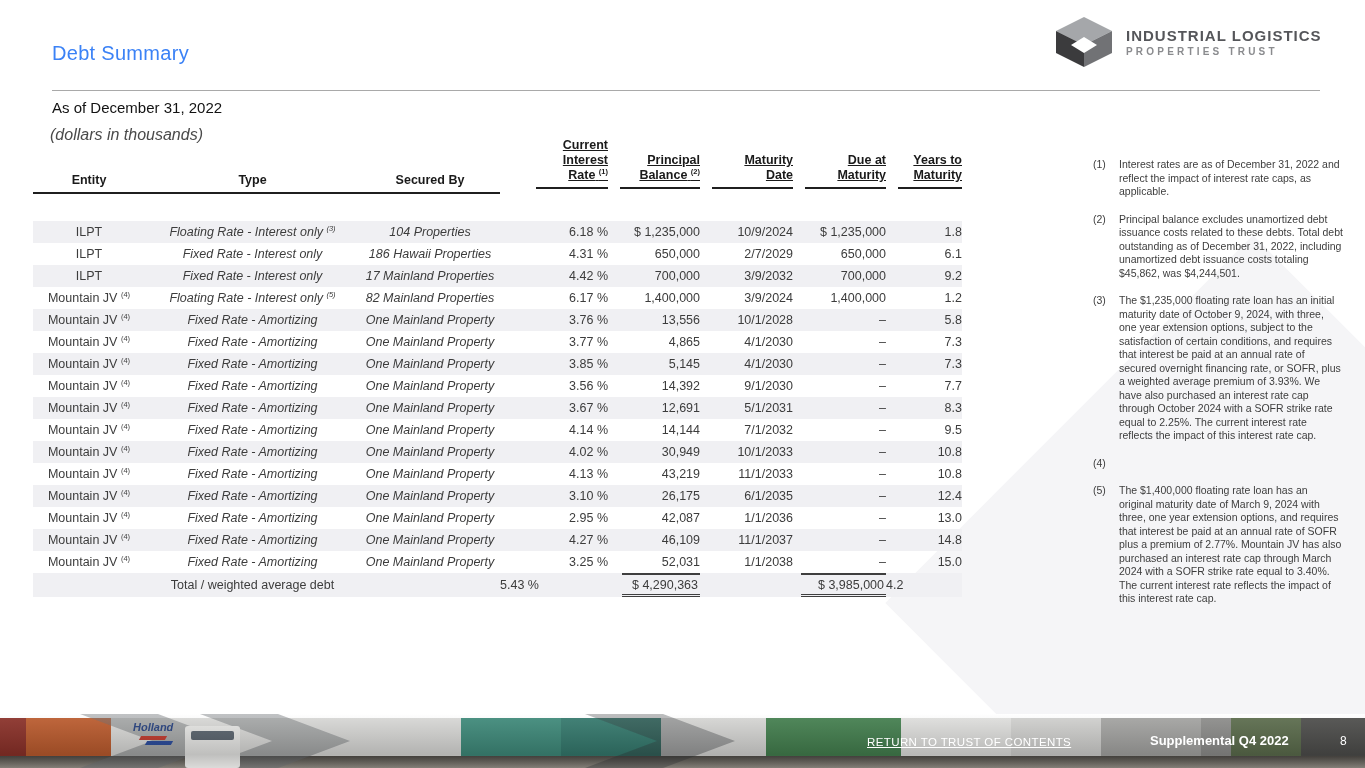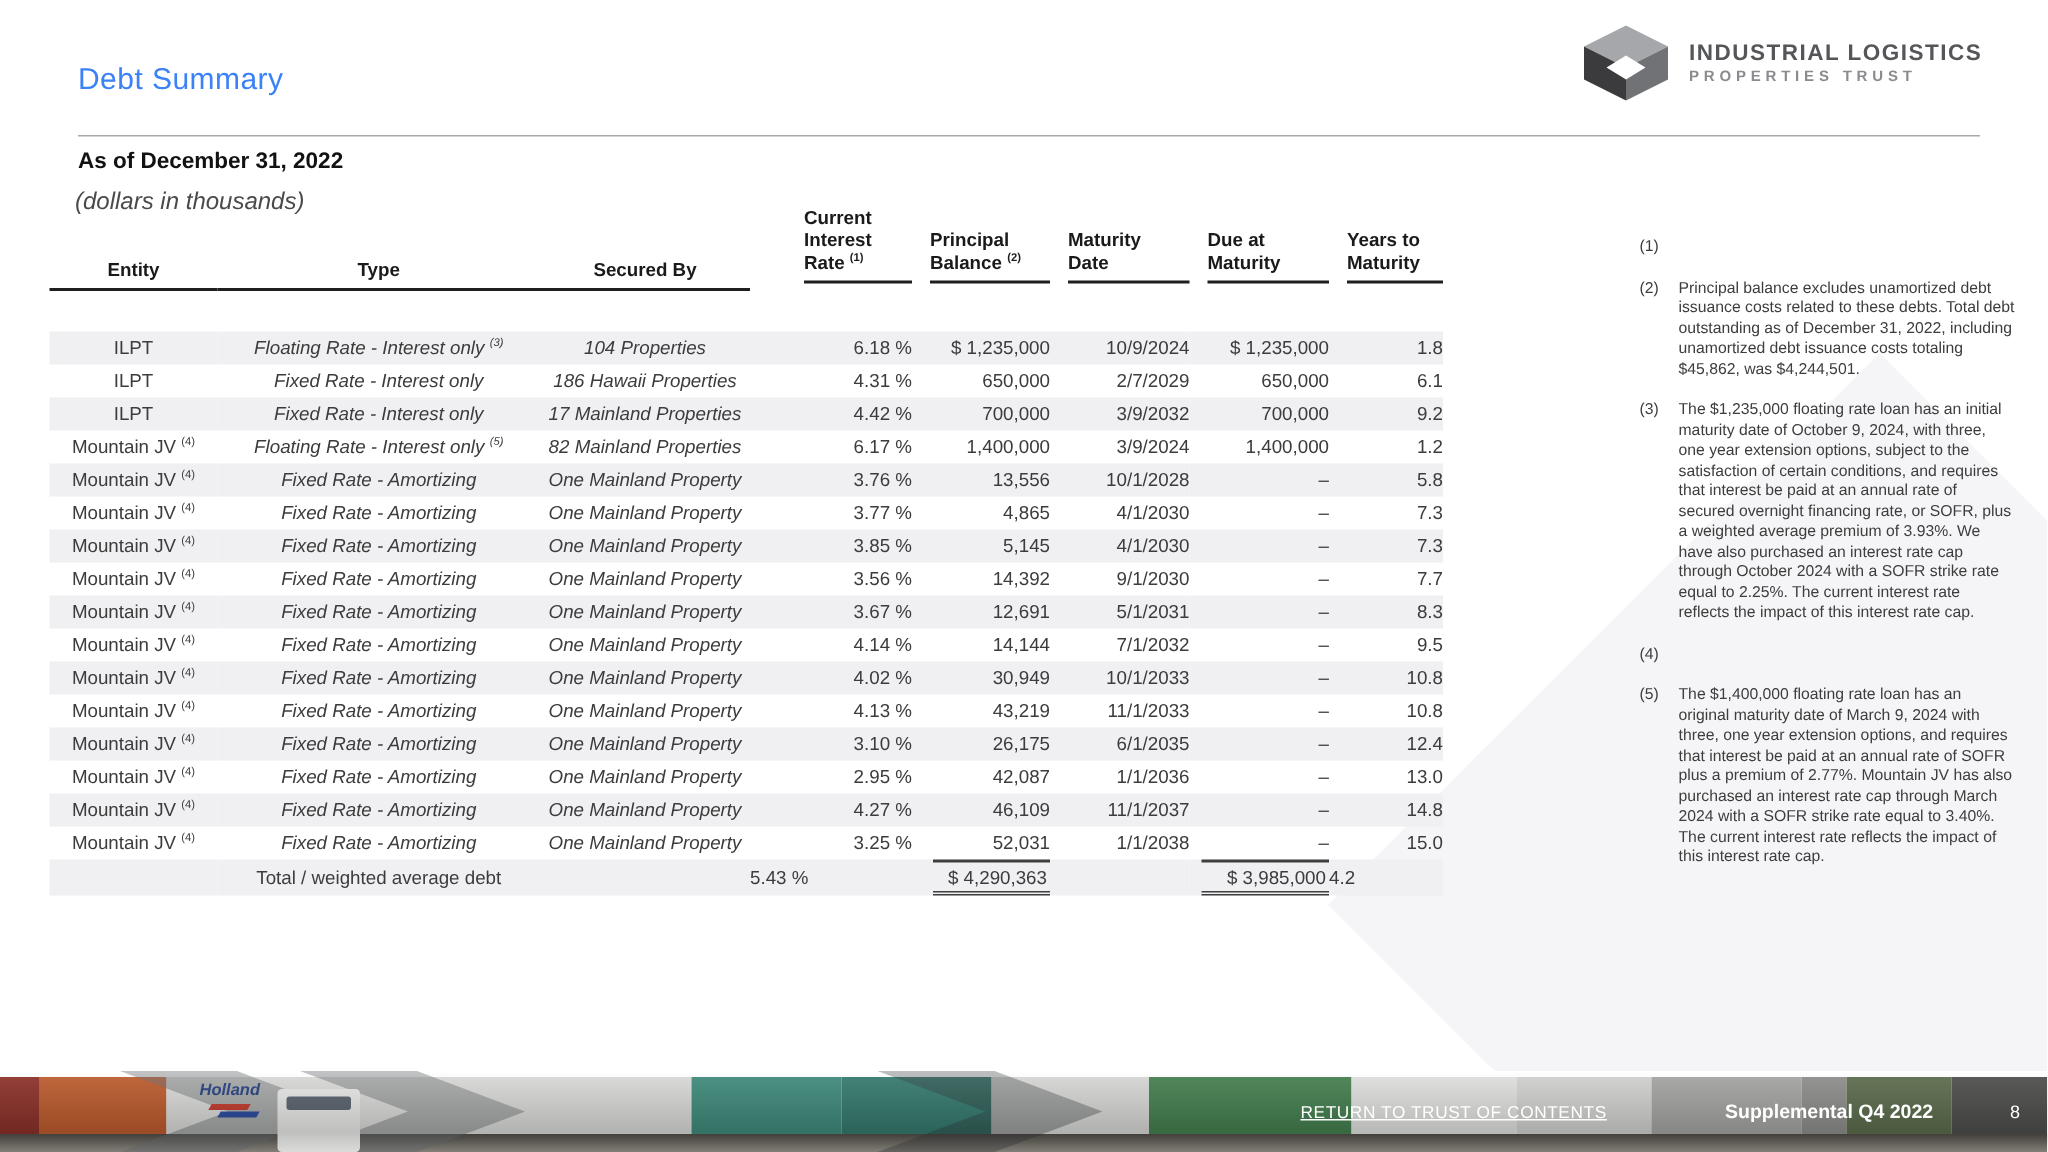--- a/index.html
+++ b/index.html
@@ -4,36 +4,36 @@
 <style>
   html,body{margin:0;padding:0;background:#fff;}
   .slide{position:relative;width:1365px;height:768px;background:#fff;overflow:hidden;
          font-family:"Liberation Sans",sans-serif;color:#3c3c3c;}
   
   .watermark{position:absolute;left:993px;top:343px;width:520px;height:520px;
              transform:rotate(45deg);background:#f5f5f7;z-index:0;}
   .z{position:absolute;z-index:2;}
   .title{left:52px;top:42px;font-size:20px;font-weight:400;color:#3b82f6;letter-spacing:.3px;}
   .title-rule{left:52px;top:90px;width:1268px;height:1px;background:#a9a9a9;}
-  .subtitle{left:52px;top:99px;font-size:15px;font-weight:700;color:#121212;}
+  .subtitle{left:52px;top:99px;font-size:15px;font-weight:400;color:#121212;}
   .note{left:50px;top:126px;font-size:16px;font-style:italic;color:#4a4a4a;}
 
   
   .logo{left:1053px;top:16px;display:flex;align-items:center;gap:11px;}
   .logo-line1{font-size:15px;font-weight:700;letter-spacing:1px;color:#55565a;}
   .logo-line2{font-size:10px;font-weight:700;letter-spacing:3.2px;color:#8a8b8e;margin-top:2px;}
 
   
   table.debt{left:33px;top:138px;width:929px;position:absolute;z-index:2;border-collapse:collapse;
              table-layout:fixed;font-size:12.5px;color:#3c3c3c;}
   table.debt th{font-weight:700;color:#1a1a1a;vertical-align:bottom;padding:0 0 4px 0;
                 text-align:center;line-height:15px;font-size:12.5px;}
   th.lft{border-bottom:2px solid #1f1f1f;}
   th.num{padding-bottom:0;}
-  .hwrap{border-bottom:2px solid #1f1f1f;padding-bottom:4px;margin-left:12px;text-align:left;}
+  .hwrap{border-bottom:2px solid #1f1f1f;padding-bottom:4px;margin-left:12px;text-align:right;text-decoration:underline;}
   .hw-rate{margin-left:36px;}
   sup{font-size:7.5px;line-height:0;vertical-align:super;}
   tr.spacer td{height:19px;background:#fff;}
   table.debt td{padding:4px 0;line-height:14px;white-space:nowrap;}
   tr.odd{background:#f0f0f3;}
   td.cl{text-align:center;}
   td.e{padding-left:3px;}
   td.t,td.s{padding-left:1px;font-style:italic;}
   td.r{text-align:right;padding-right:2px;}
   td.r0{text-align:right;padding-right:0;}
@@ -328,20 +328,21 @@
             <div class="tl due">$ 3,985,000</div>
           </td>
           <td class="pln">4.2</td>
         </tr>
       </tbody>
   </table>
 
   <div class="z footnotes">
       <div class="fn">
         <span class="fn-num">(1)</span>
+        <div class="fn-text">Interest rates are as of December 31, 2022 and reflect the impact of interest rate caps, as applicable.</div>
       </div>
       <div class="fn">
         <span class="fn-num">(2)</span>
         <div class="fn-text">Principal balance excludes unamortized debt issuance costs related to these debts. Total debt outstanding as of December 31, 2022, including unamortized debt issuance costs totaling $45,862, was $4,244,501.</div>
       </div>
       <div class="fn">
         <span class="fn-num">(3)</span>
         <div class="fn-text">The $1,235,000 floating rate loan has an initial maturity date of October 9, 2024, with three, one year extension options, subject to the satisfaction of certain conditions, and requires that interest be paid at an annual rate of secured overnight financing rate, or SOFR, plus a weighted average premium of 3.93%. We have also purchased an interest rate cap through October 2024 with a SOFR strike rate equal to 2.25%. The current interest rate reflects the impact of this interest rate cap.</div>
       </div>
       <div class="fn">

